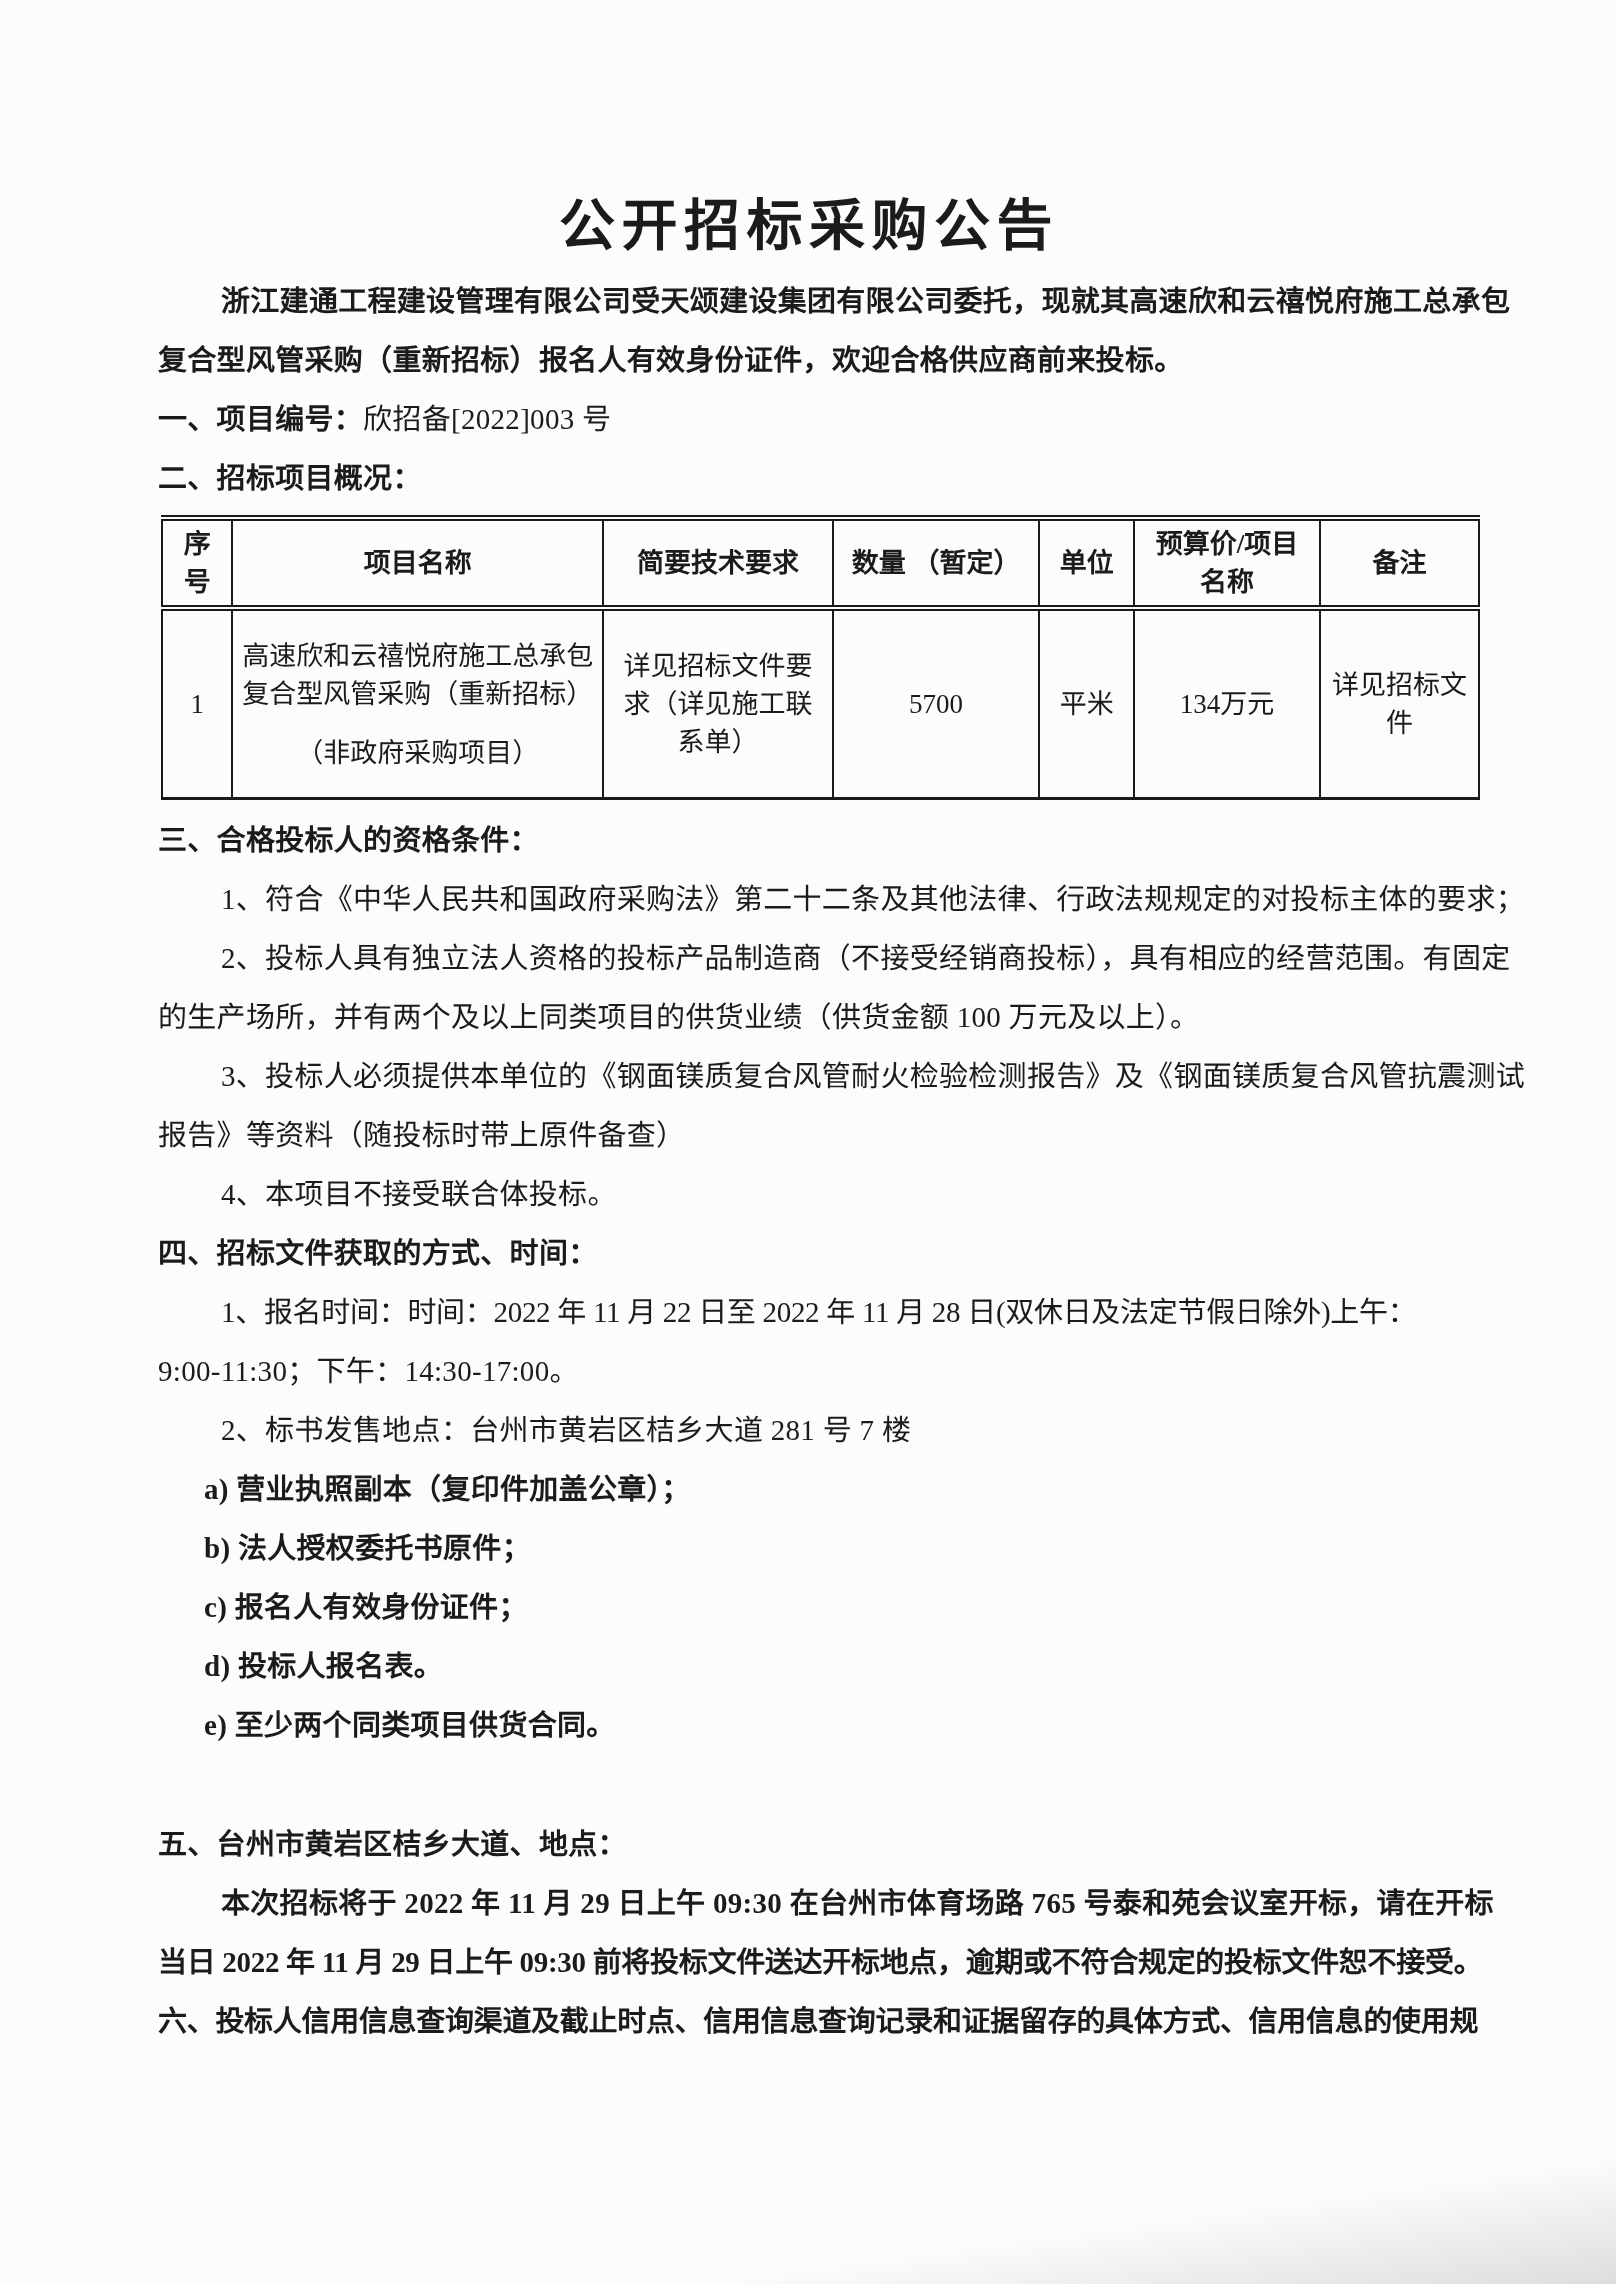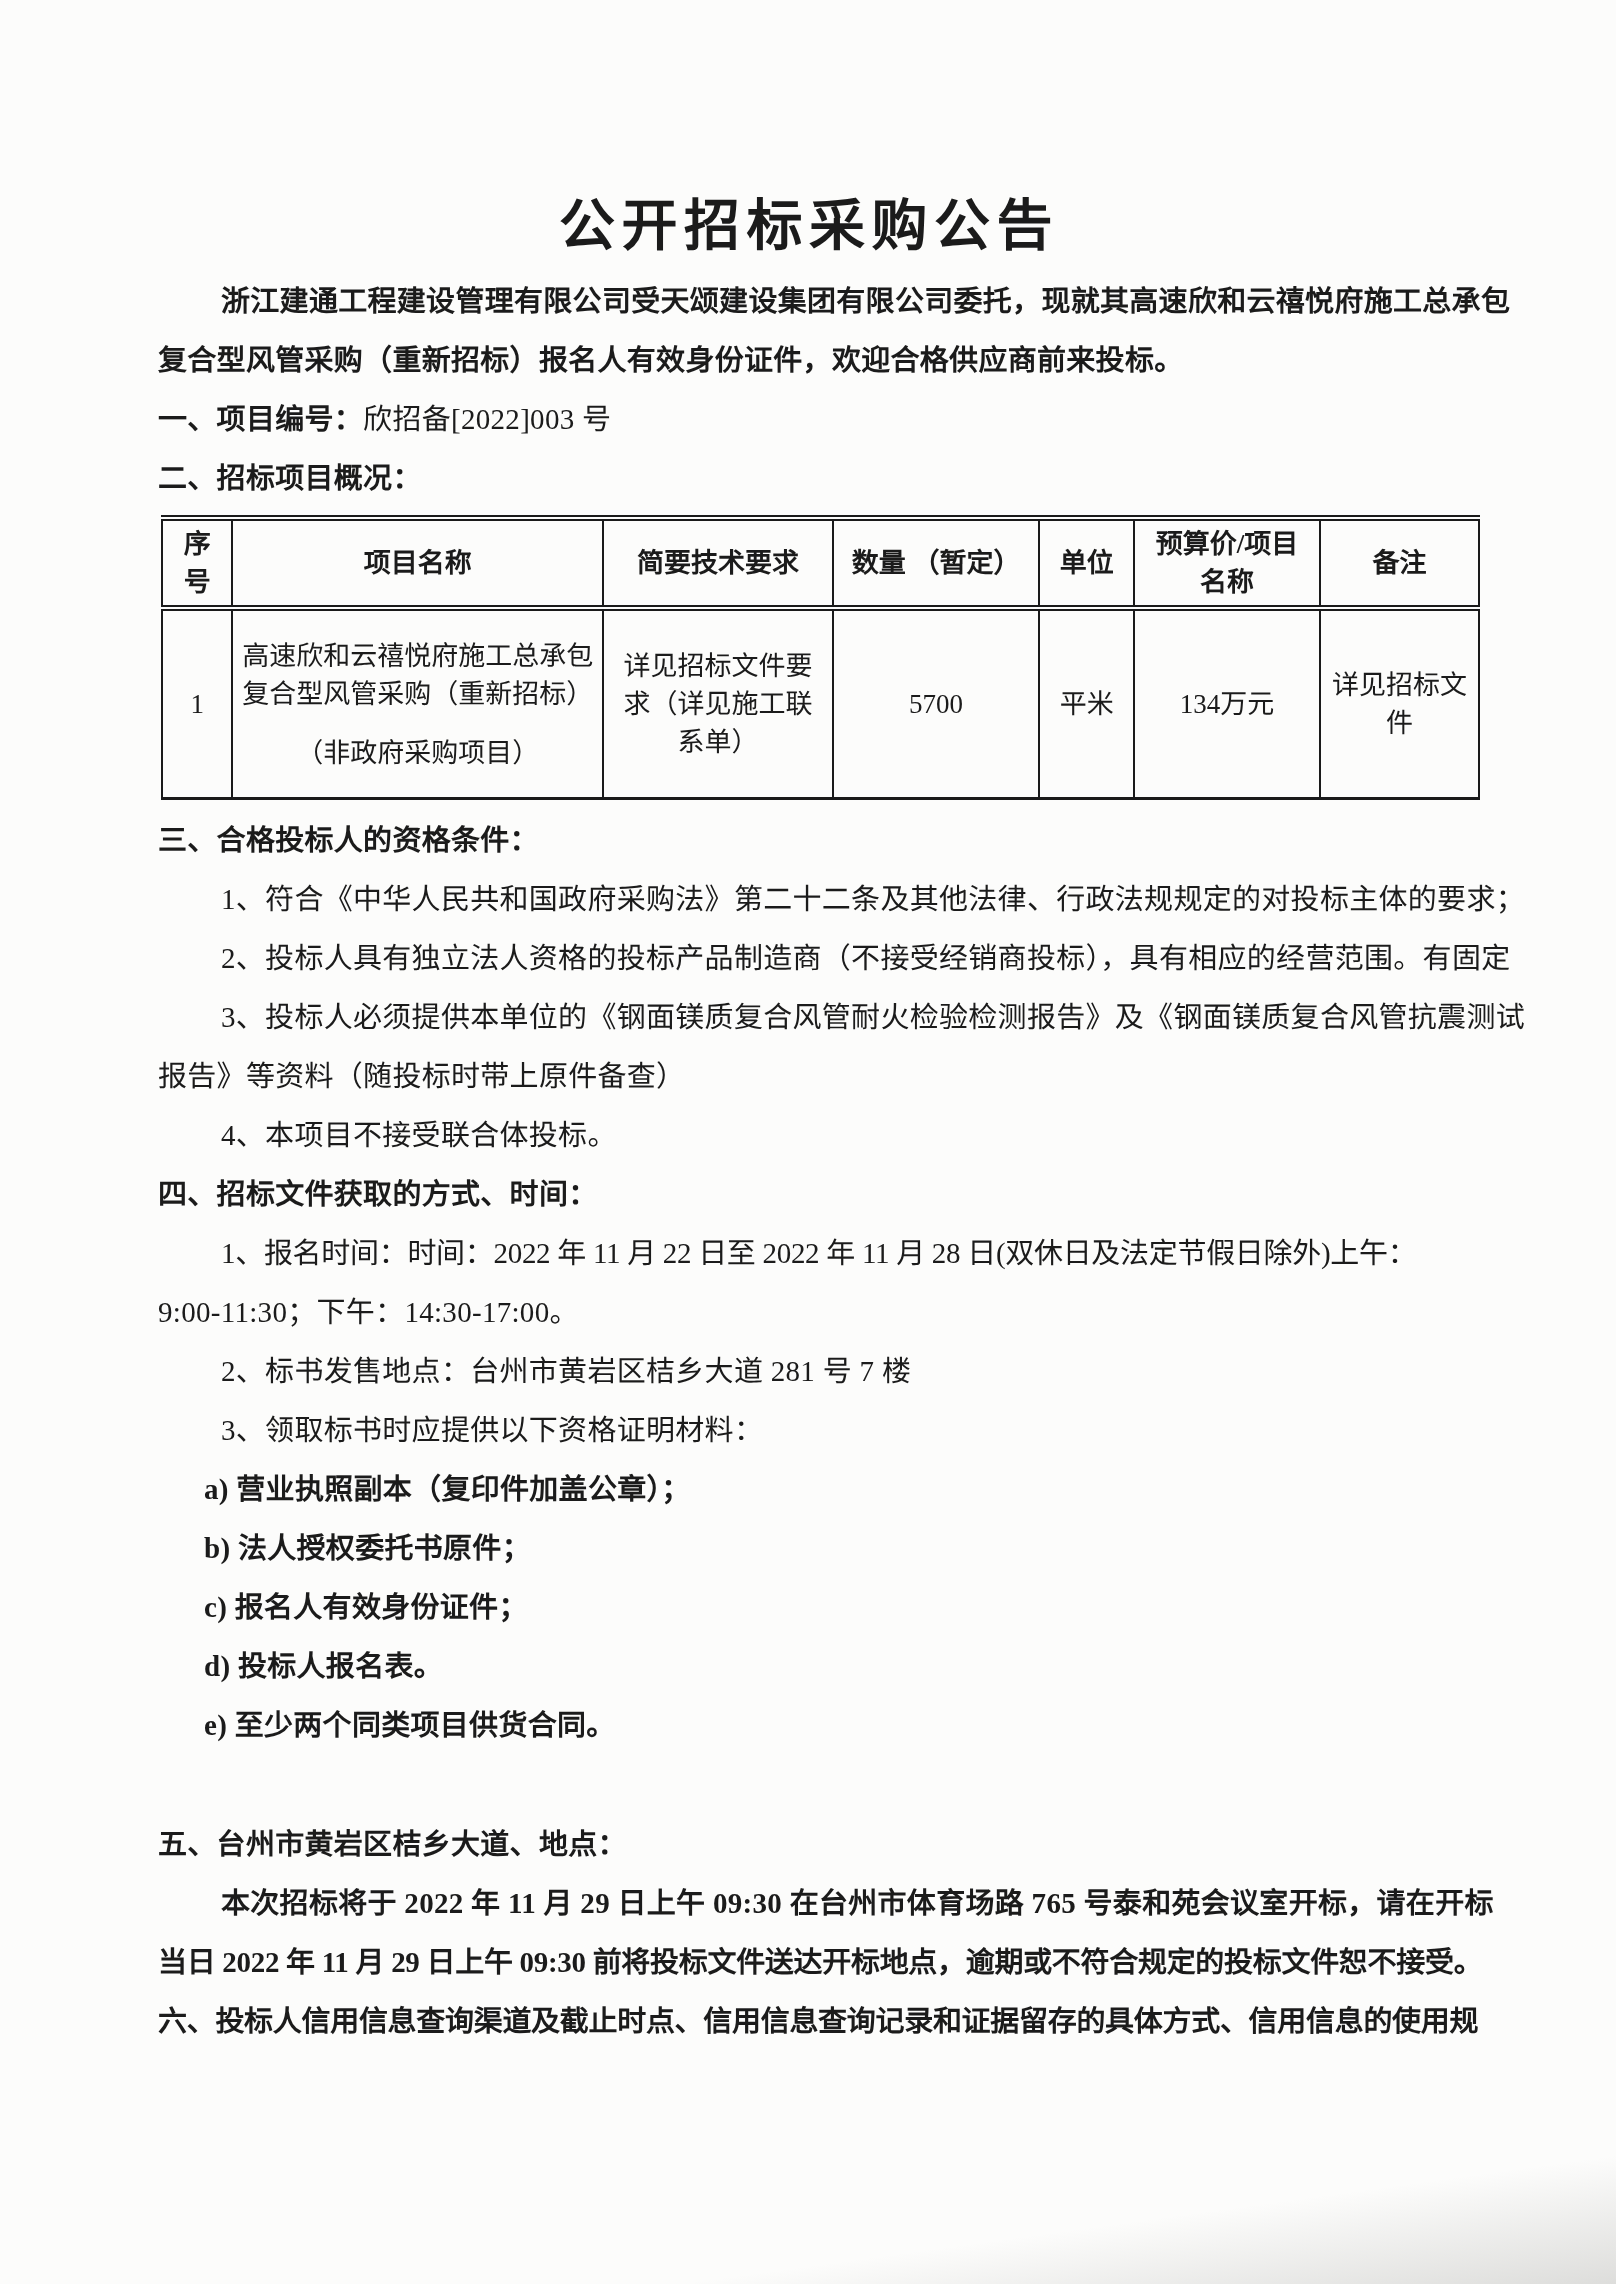--- a/index.html
+++ b/index.html
@@ -126,29 +126,29 @@
             <td>134万元</td>
             <td class="cell-remark">详见招标文件</td>
           </tr>
         </tbody>
       </table>
     </div>
 
     <div class="line bold">三、合格投标人的资格条件：</div>
     <div class="line indent2">1、符合《中华人民共和国政府采购法》第二十二条及其他法律、行政法规规定的对投标主体的要求；</div>
     <div class="line indent2">2、投标人具有独立法人资格的投标产品制造商（不接受经销商投标），具有相应的经营范围。有固定</div>
+    <div class="line">的生产场所，并有两个及以上同类项目的供货业绩（供货金额 100 万元及以上）。</div>
     <div class="line indent2">3、投标人必须提供本单位的《钢面镁质复合风管耐火检验检测报告》及《钢面镁质复合风管抗震测试</div>
     <div class="line">报告》等资料（随投标时带上原件备查）</div>
     <div class="line indent2">4、本项目不接受联合体投标。</div>
 
     <div class="line bold">四、招标文件获取的方式、时间：</div>
     <div class="line indent2 tight">1、报名时间：时间：2022 年 11 月 22  日至 2022 年 11 月 28 日(双休日及法定节假日除外)上午：</div>
     <div class="line">9:00-11:30；下午：14:30-17:00。</div>
     <div class="line indent2">2、标书发售地点：台州市黄岩区桔乡大道 281 号 7 楼</div>
-    <div class="line indent2">3、领取标书时应提供以下资格证明材料：</div>
 
     <div class="line bold indenta">a) 营业执照副本（复印件加盖公章）；</div>
     <div class="line bold indenta">b) 法人授权委托书原件；</div>
     <div class="line bold indenta">c) 报名人有效身份证件；</div>
     <div class="line bold indenta">d) 投标人报名表。</div>
     <div class="line bold indenta">e) 至少两个同类项目供货合同。</div>
 
     <div class="line bold gap-top">五、台州市黄岩区桔乡大道、地点：</div>
     <div class="line bold indent2">本次招标将于 2022 年 11 月 29 日上午 09:30 在台州市体育场路 765 号泰和苑会议室开标，请在开标</div>
     <div class="line bold tight">当日 2022 年 11 月 29 日上午 09:30 前将投标文件送达开标地点，逾期或不符合规定的投标文件恕不接受。</div>

